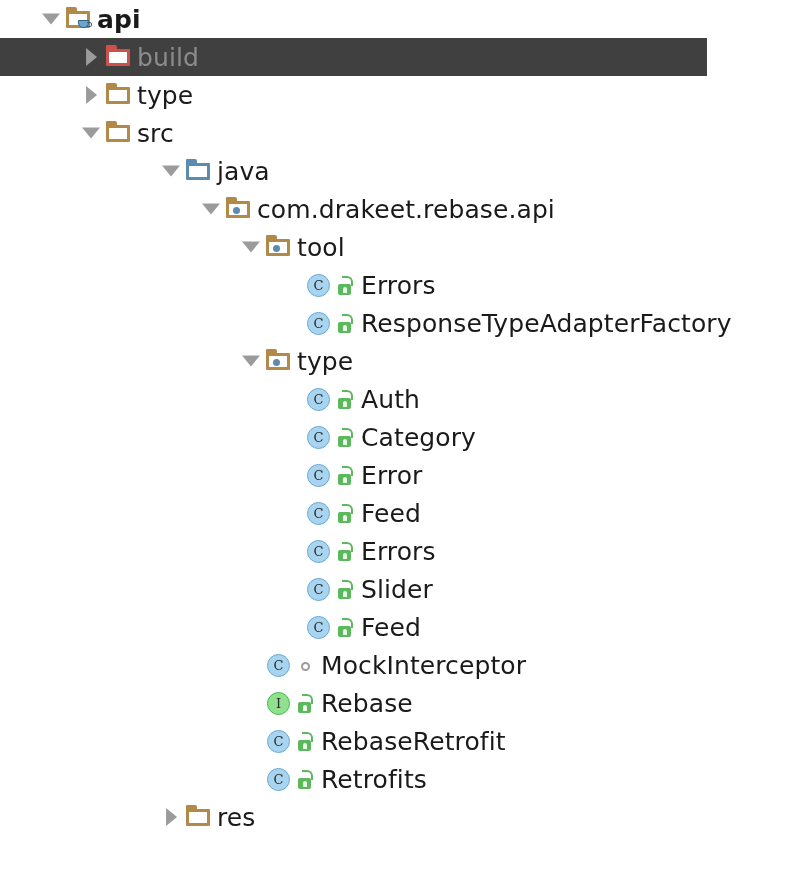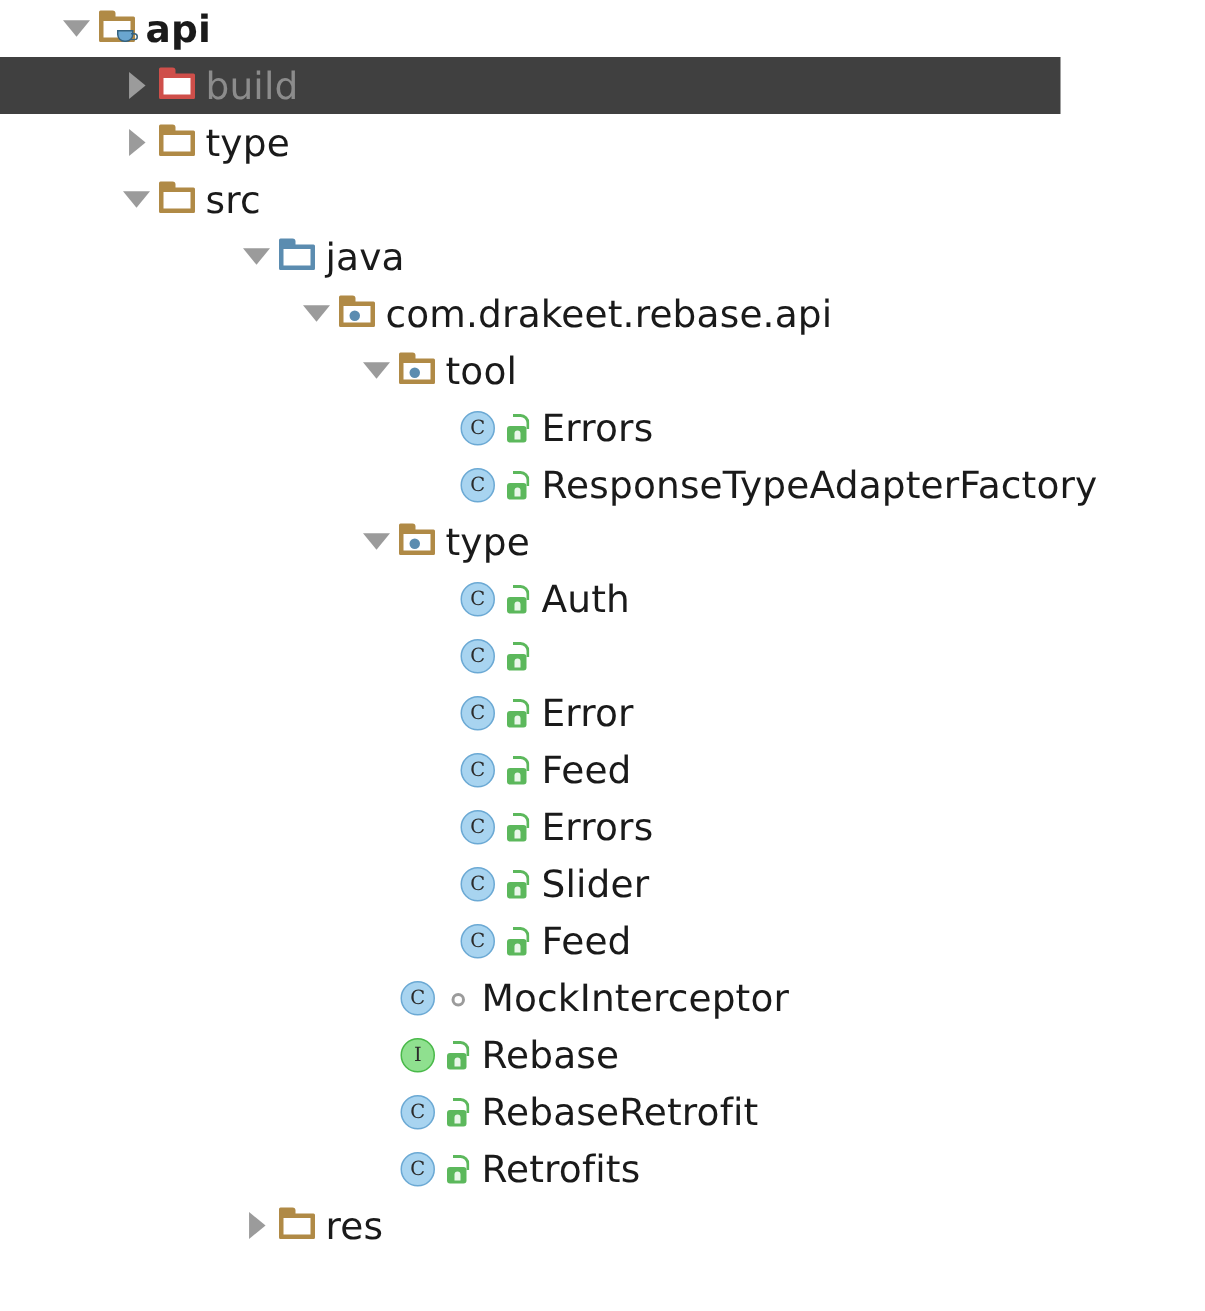--- a/index.html
+++ b/index.html
@@ -378,20 +378,21 @@
       <span class="indent" style="width: 278px;"></span>
       <span class="twisty none"></span>
       <span class="cicon klass">
         <span class="disc">C</span>
       </span>
       <span class="vis">
         <span class="lockshackle"></span>
         <span class="lockbody"></span>
         <span class="lockkey"></span>
       </span>
+      <span class="label">Category</span>
     </div>
     <div class="row">
       <span class="indent" style="width: 278px;"></span>
       <span class="twisty none"></span>
       <span class="cicon klass">
         <span class="disc">C</span>
       </span>
       <span class="vis">
         <span class="lockshackle"></span>
         <span class="lockbody"></span>

